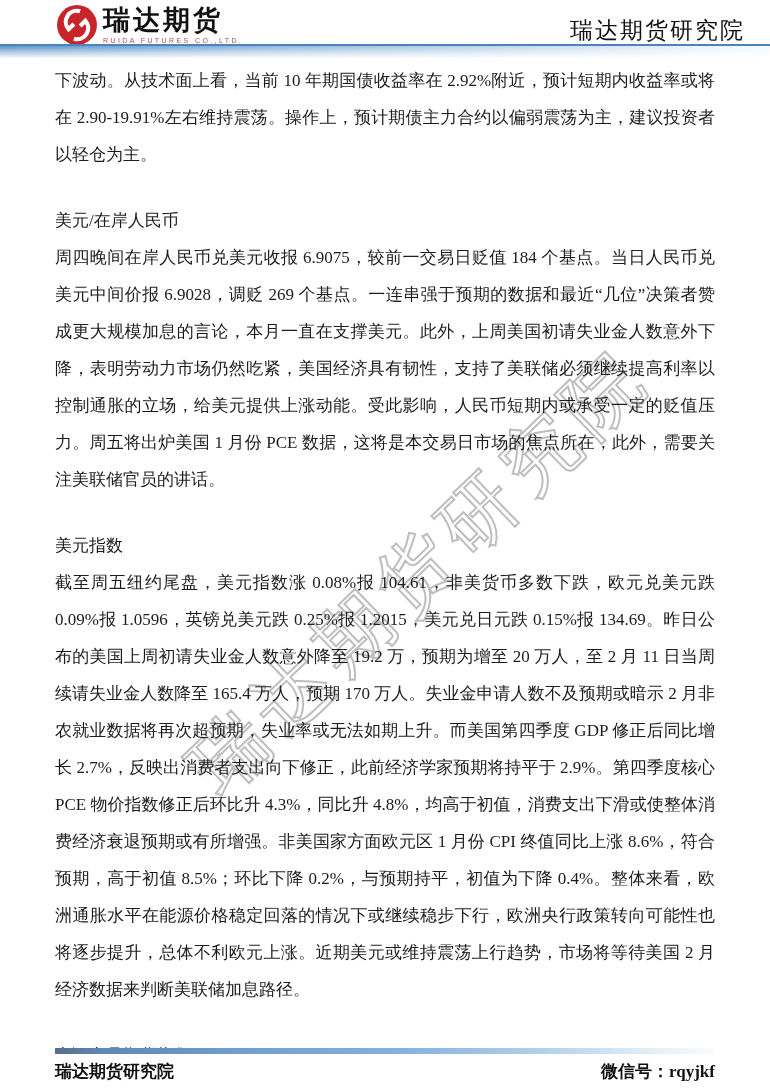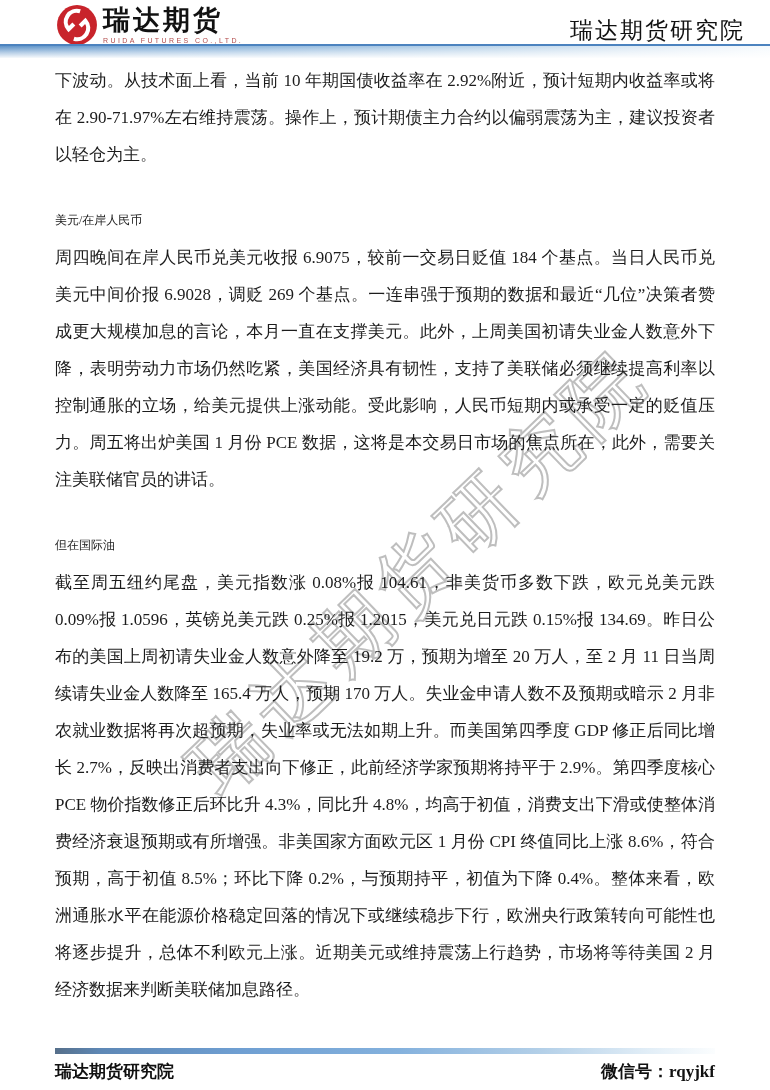--- a/index.html
+++ b/index.html
@@ -32,21 +32,21 @@
   .watermark { position: absolute; left: 50px; top: 520px; width: 740px; z-index: 1;
     transform: rotate(-44deg); transform-origin: center center;
     font-size: 76px; letter-spacing: 10px; white-space: nowrap;
     color: transparent; -webkit-text-stroke: 2px #b3b3b3;
     opacity: 0.85; pointer-events: none; text-align: center; }
 
   
   .doc { position: absolute; top: 62px; left: 55px; width: 660px; z-index: 2;
          font-size: 17px; line-height: 37px; text-align: justify; }
   .doc p { margin: 0; }
-  .doc .section-heading { font-size: 12px; font-weight: normal; margin: 29px 0 0 0; text-align: left; }
+  .doc .section-heading { font-size: 17px; font-weight: normal; margin: 29px 0 0 0; text-align: left; }
   .doc .lead { margin-top: 0; }
   .doc .para-gap { margin-top: 0; }
 
   
   .footer { position: absolute; left: 0; right: 0; bottom: 0; height: 42px;
             background: #fff; z-index: 4; }
   .footer-bar { position: absolute; top: 0; left: 55px; width: 660px; height: 6px;
     background: linear-gradient(to right, #566f8a 0%, #5e88b6 7%, #6f9fd2 28%,
                 #84b1dd 52%, #b4d0e8 74%, #e2eef7 90%, #fbfdfe 100%); }
   .footer-row { position: absolute; top: 12px; left: 55px; width: 660px;
@@ -70,26 +70,26 @@
         <span class="brand-sub">RUIDA FUTURES CO.,LTD.</span>
       </div>
     </div>
     <div class="header-title">瑞达期货研究院</div>
   </div>
   <div class="header-bar"></div>
 
   <div class="watermark">瑞达期货研究院</div>
 
   <div class="doc">
-    <p class="lead">下波动。从技术面上看，当前 10 年期国债收益率在 2.92%附近，预计短期内收益率或将在 2.90-71.97%左右维持震荡。操作上，预计期债主力合约以偏弱震荡为主，建议投资者以轻仓为主。</p>
+    <p class="lead">下波动。从技术面上看，当前 10 年期国债收益率在 2.92%附近，预计短期内收益率或将在 2.90-19.91%左右维持震荡。操作上，预计期债主力合约以偏弱震荡为主，建议投资者以轻仓为主。</p>
 
     <h3 class="section-heading">美元/在岸人民币</h3>
     <p class="para-gap">周四晚间在岸人民币兑美元收报 6.9075，较前一交易日贬值 184 个基点。当日人民币兑美元中间价报 6.9028，调贬 269 个基点。一连串强于预期的数据和最近“几位”决策者赞成更大规模加息的言论，本月一直在支撑美元。此外，上周美国初请失业金人数意外下降，表明劳动力市场仍然吃紧，美国经济具有韧性，支持了美联储必须继续提高利率以控制通胀的立场，给美元提供上涨动能。受此影响，人民币短期内或承受一定的贬值压力。周五将出炉美国 1 月份 PCE 数据，这将是本交易日市场的焦点所在，此外，需要关注美联储官员的讲话。</p>
 
-    <h3 class="section-heading">但在国际油</h3>
+    <h3 class="section-heading">美元指数</h3>
     <p class="para-gap">截至周五纽约尾盘，美元指数涨 0.08%报 104.61，非美货币多数下跌，欧元兑美元跌 0.09%报 1.0596，英镑兑美元跌 0.25%报 1.2015，美元兑日元跌 0.15%报 134.69。昨日公布的美国上周初请失业金人数意外降至 19.2 万，预期为增至 20 万人，至 2 月 11 日当周续请失业金人数降至 165.4 万人，预期 170 万人。失业金申请人数不及预期或暗示 2 月非农就业数据将再次超预期，失业率或无法如期上升。而美国第四季度 GDP 修正后同比增长 2.7%，反映出消费者支出向下修正，此前经济学家预期将持平于 2.9%。第四季度核心 PCE 物价指数修正后环比升 4.3%，同比升 4.8%，均高于初值，消费支出下滑或使整体消费经济衰退预期或有所增强。非美国家方面欧元区 1 月份 CPI 终值同比上涨 8.6%，符合预期，高于初值 8.5%；环比下降 0.2%，与预期持平，初值为下降 0.4%。整体来看，欧洲通胀水平在能源价格稳定回落的情况下或继续稳步下行，欧洲央行政策转向可能性也将逐步提升，总体不利欧元上涨。近期美元或维持震荡上行趋势，市场将等待美国 2 月经济数据来判断美联储加息路径。</p>
 
     <h3 class="section-heading">中证商品期货指数</h3>
     <p class="para-gap">周四中证商品期货指数跌 0.27%报 1819.6，延续宽幅震荡态势。晚间国内商品期货夜盘收盘，能源化工品表现分化，苯乙烯涨 1%， LPG 跌 1.37%，纯碱跌 1.24%。农产品多数下跌，菜油跌 1%。黑色系涨跌互现，焦炭涨 0.39%，螺纹钢跌 0.52%。基本金属期货全线收跌，沪镍跌 3.06%，沪锡跌 2.46%，沪铜跌 1.5%，沪铝跌 0.99%，沪铅跌 0.65%。周四数据显示，美国上周初请失业金人数下降，支持了美联储必须继续提高利率以控制通胀的立场，美元指数走强，大宗商品表现分化。具体来看，能源化工品表现分化，但在国际油</p>
   </div>
 
   <div class="footer">
     <div class="footer-bar"></div>
     <div class="footer-row">
       <span>瑞达期货研究院</span>

